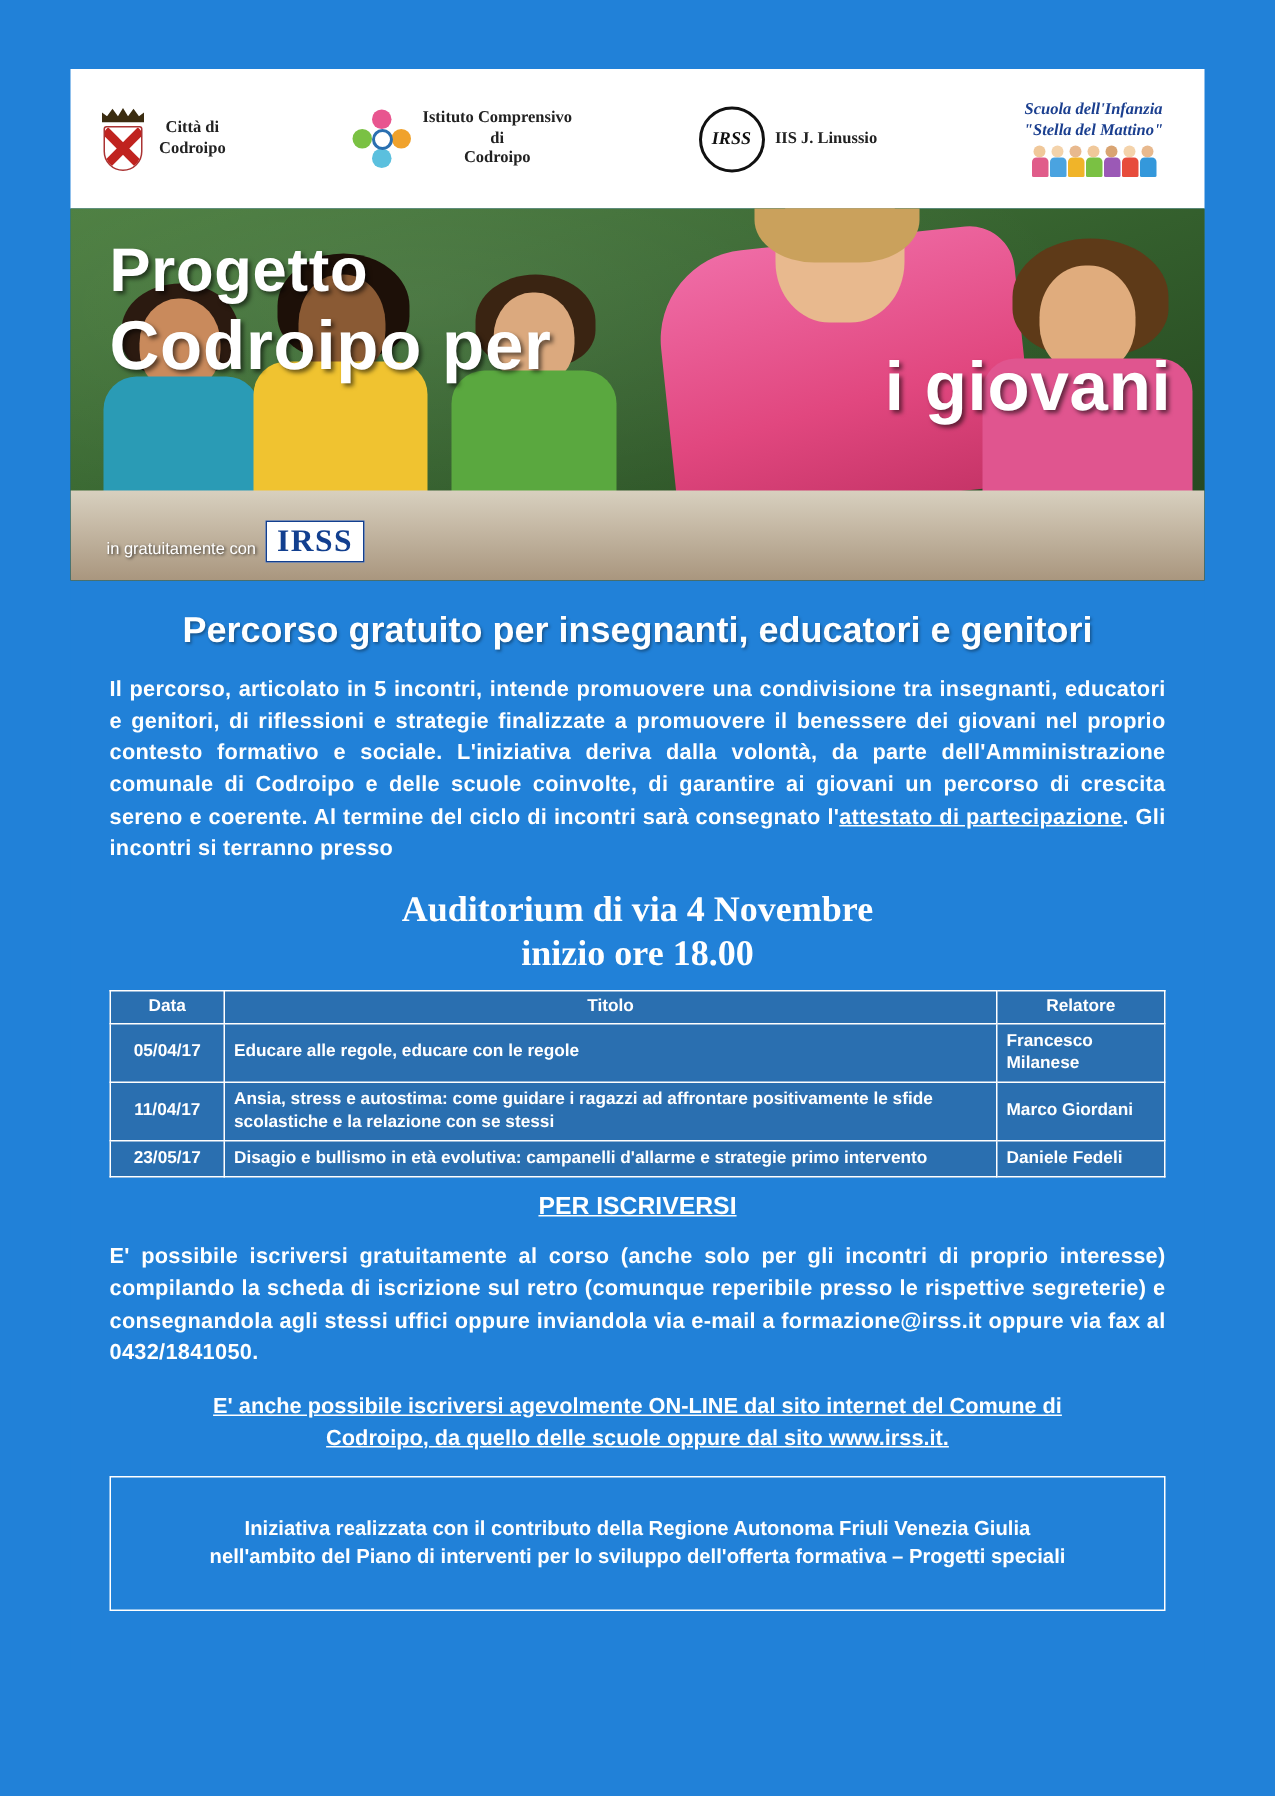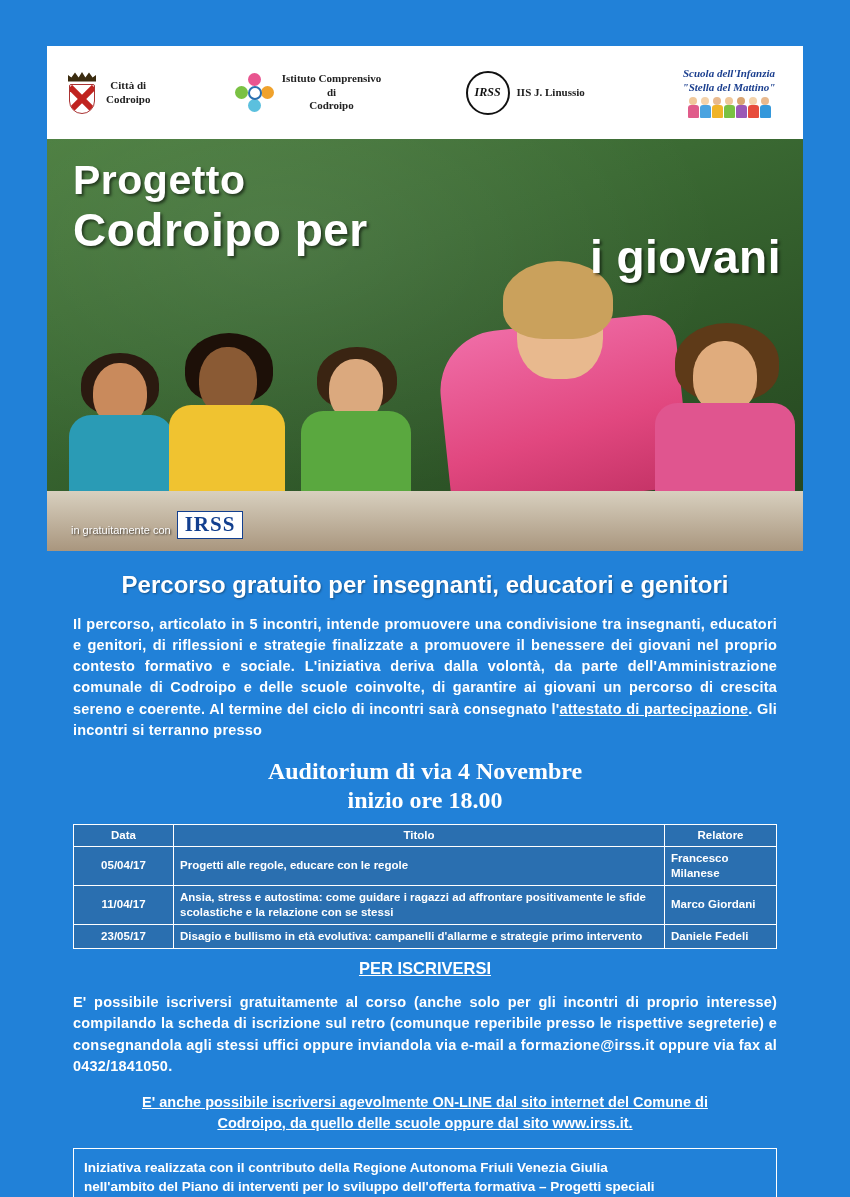--- a/index.html
+++ b/index.html
@@ -93,21 +93,21 @@
     line-height: 1.2;
   }
   .kids-row { display: flex; justify-content: center; gap: 1px; margin-top: 3px; }
   .kid { width: 11px; }
   .kid .head { width: 8px; height: 8px; border-radius: 50%; margin: 0 auto; }
   .kid .body { width: 11px; height: 13px; border-radius: 3px 3px 1px 1px; }
 
   
   .hero {
     position: relative;
-    height: 412px;
+    height: 248px;
     background: linear-gradient(180deg,#3c6b33 0%,#2f5a2a 45%,#23461f 100%);
     overflow: hidden;
   }
   .chalkboard {
     position: absolute; inset: 0;
     background:
       radial-gradient(ellipse at 30% 25%, rgba(255,255,255,0.08), rgba(0,0,0,0) 60%),
       linear-gradient(160deg,#4a7d3e 0%,#3b6a33 35%,#2b5125 75%,#24421f 100%);
   }
   .desk {
@@ -203,37 +203,37 @@
   }
   table.schedule th, table.schedule td {
     border: 1px solid #ffffff;
     padding: 4px 6px; vertical-align: middle;
     line-height: 1.3;
   }
   table.schedule thead th {
     text-align: center; background: #2a6fb0; font-size: 11.5px;
     color: #ffffff; padding: 3px 4px;
   }
-  td.c-data { width: 100px; text-align: center; white-space: nowrap; }
+  td.c-data { width: 76px; text-align: center; white-space: nowrap; }
   td.c-rel  { width: 112px; }
 
   
   .sec-title {
     text-align: center; color: #ffffff; font-weight: bold;
     font-size: 16.5px; text-decoration: underline;
     margin: 10px 0 5px 0;
   }
   .online {
     text-align: center; color: #ffffff; font-weight: bold;
     font-size: 14.5px; text-decoration: underline;
     line-height: 1.45; margin-top: 12px;
   }
   .footer-box {
     margin: 14px 0 0 0; border: 1px solid #ffffff;
-    padding: 10px 10px; text-align: left;
+    padding: 25px 10px; text-align: center;
     color: #ffffff; font-weight: bold; font-size: 13.5px; line-height: 1.4;
   }
   .bottom-space { height: 40px; }
 </style>
 </head>
 <body>
 
 <div class="poster">
 
   <div class="logo-bar">
@@ -368,21 +368,21 @@
       <thead>
         <tr>
           <th class="c-data">Data</th>
           <th>Titolo</th>
           <th class="c-rel">Relatore</th>
         </tr>
       </thead>
       <tbody>
         <tr>
           <td class="c-data">05/04/17</td>
-          <td>Progetti alle regole, educare con le regole</td>
+          <td>Educare alle regole, educare con le regole</td>
           <td class="c-rel">Francesco Milanese</td>
         </tr>
         <tr>
           <td class="c-data">11/04/17</td>
           <td>Ansia, stress e autostima: come guidare i ragazzi ad affrontare positivamente le sfide scolastiche e la relazione con se stessi</td>
           <td class="c-rel">Marco Giordani</td>
         </tr>
         <tr>
           <td class="c-data">23/05/17</td>
           <td>Disagio e bullismo in età evolutiva: campanelli d'allarme e strategie primo intervento</td>

